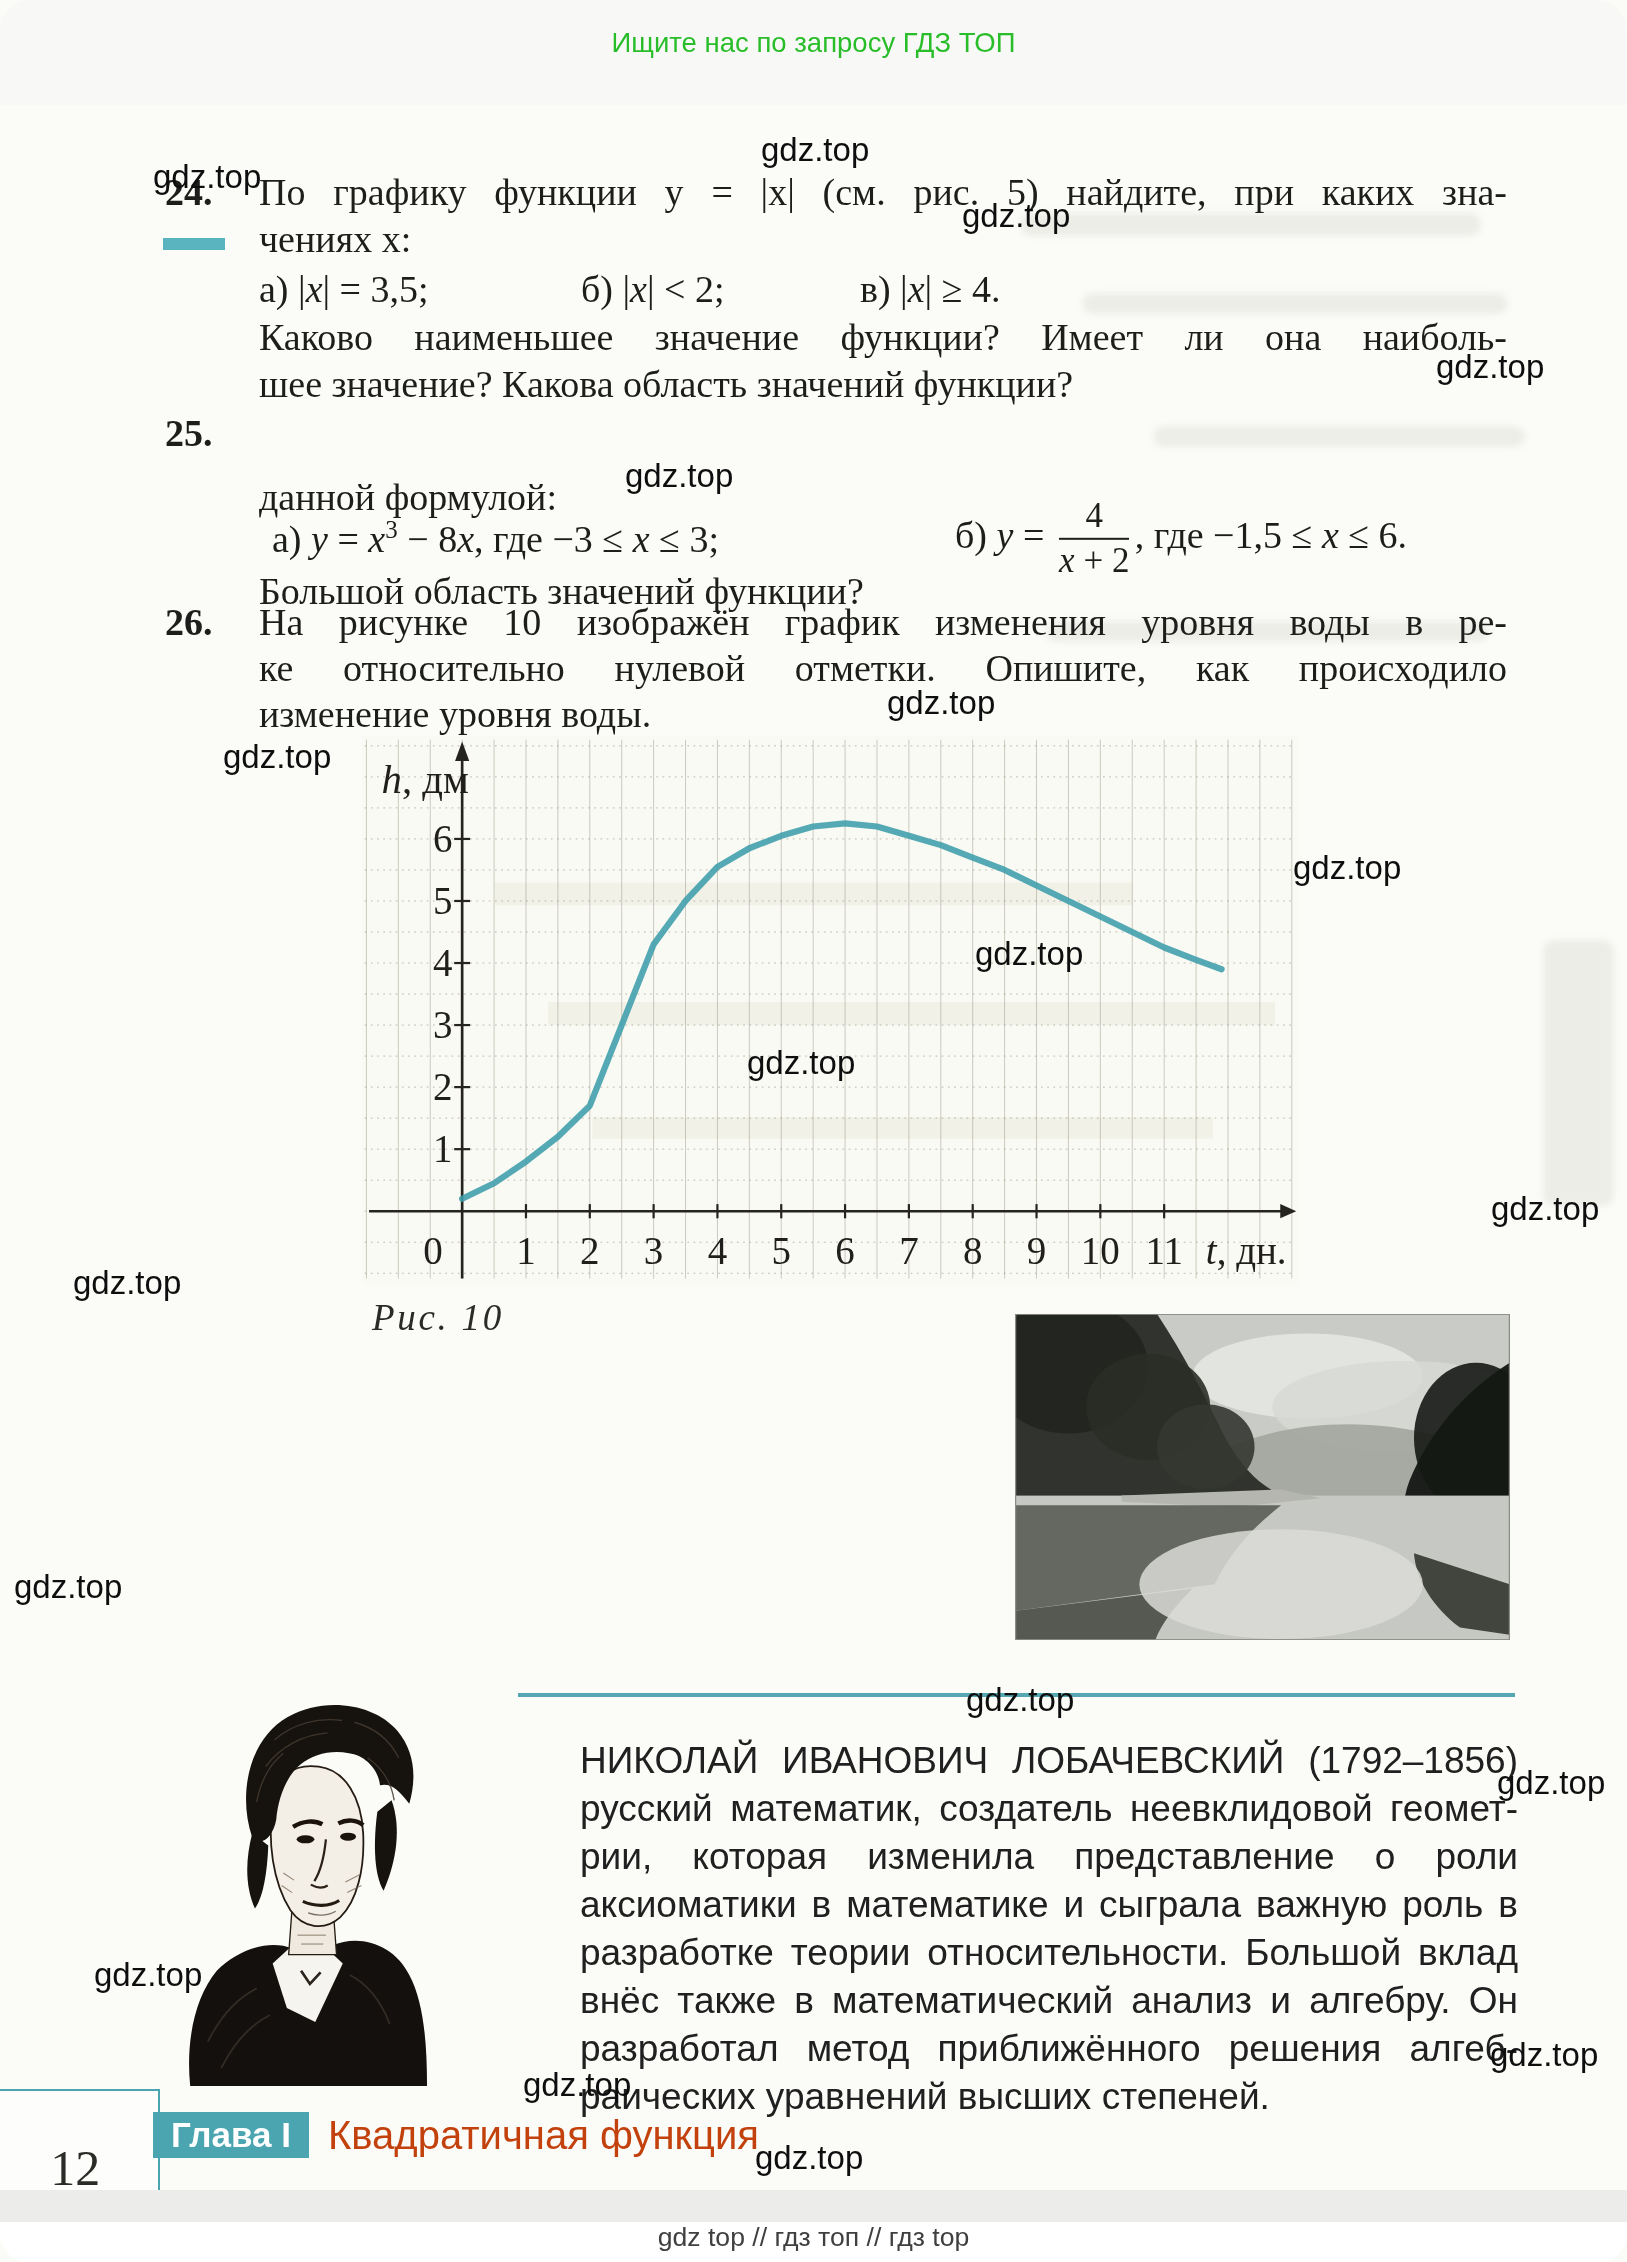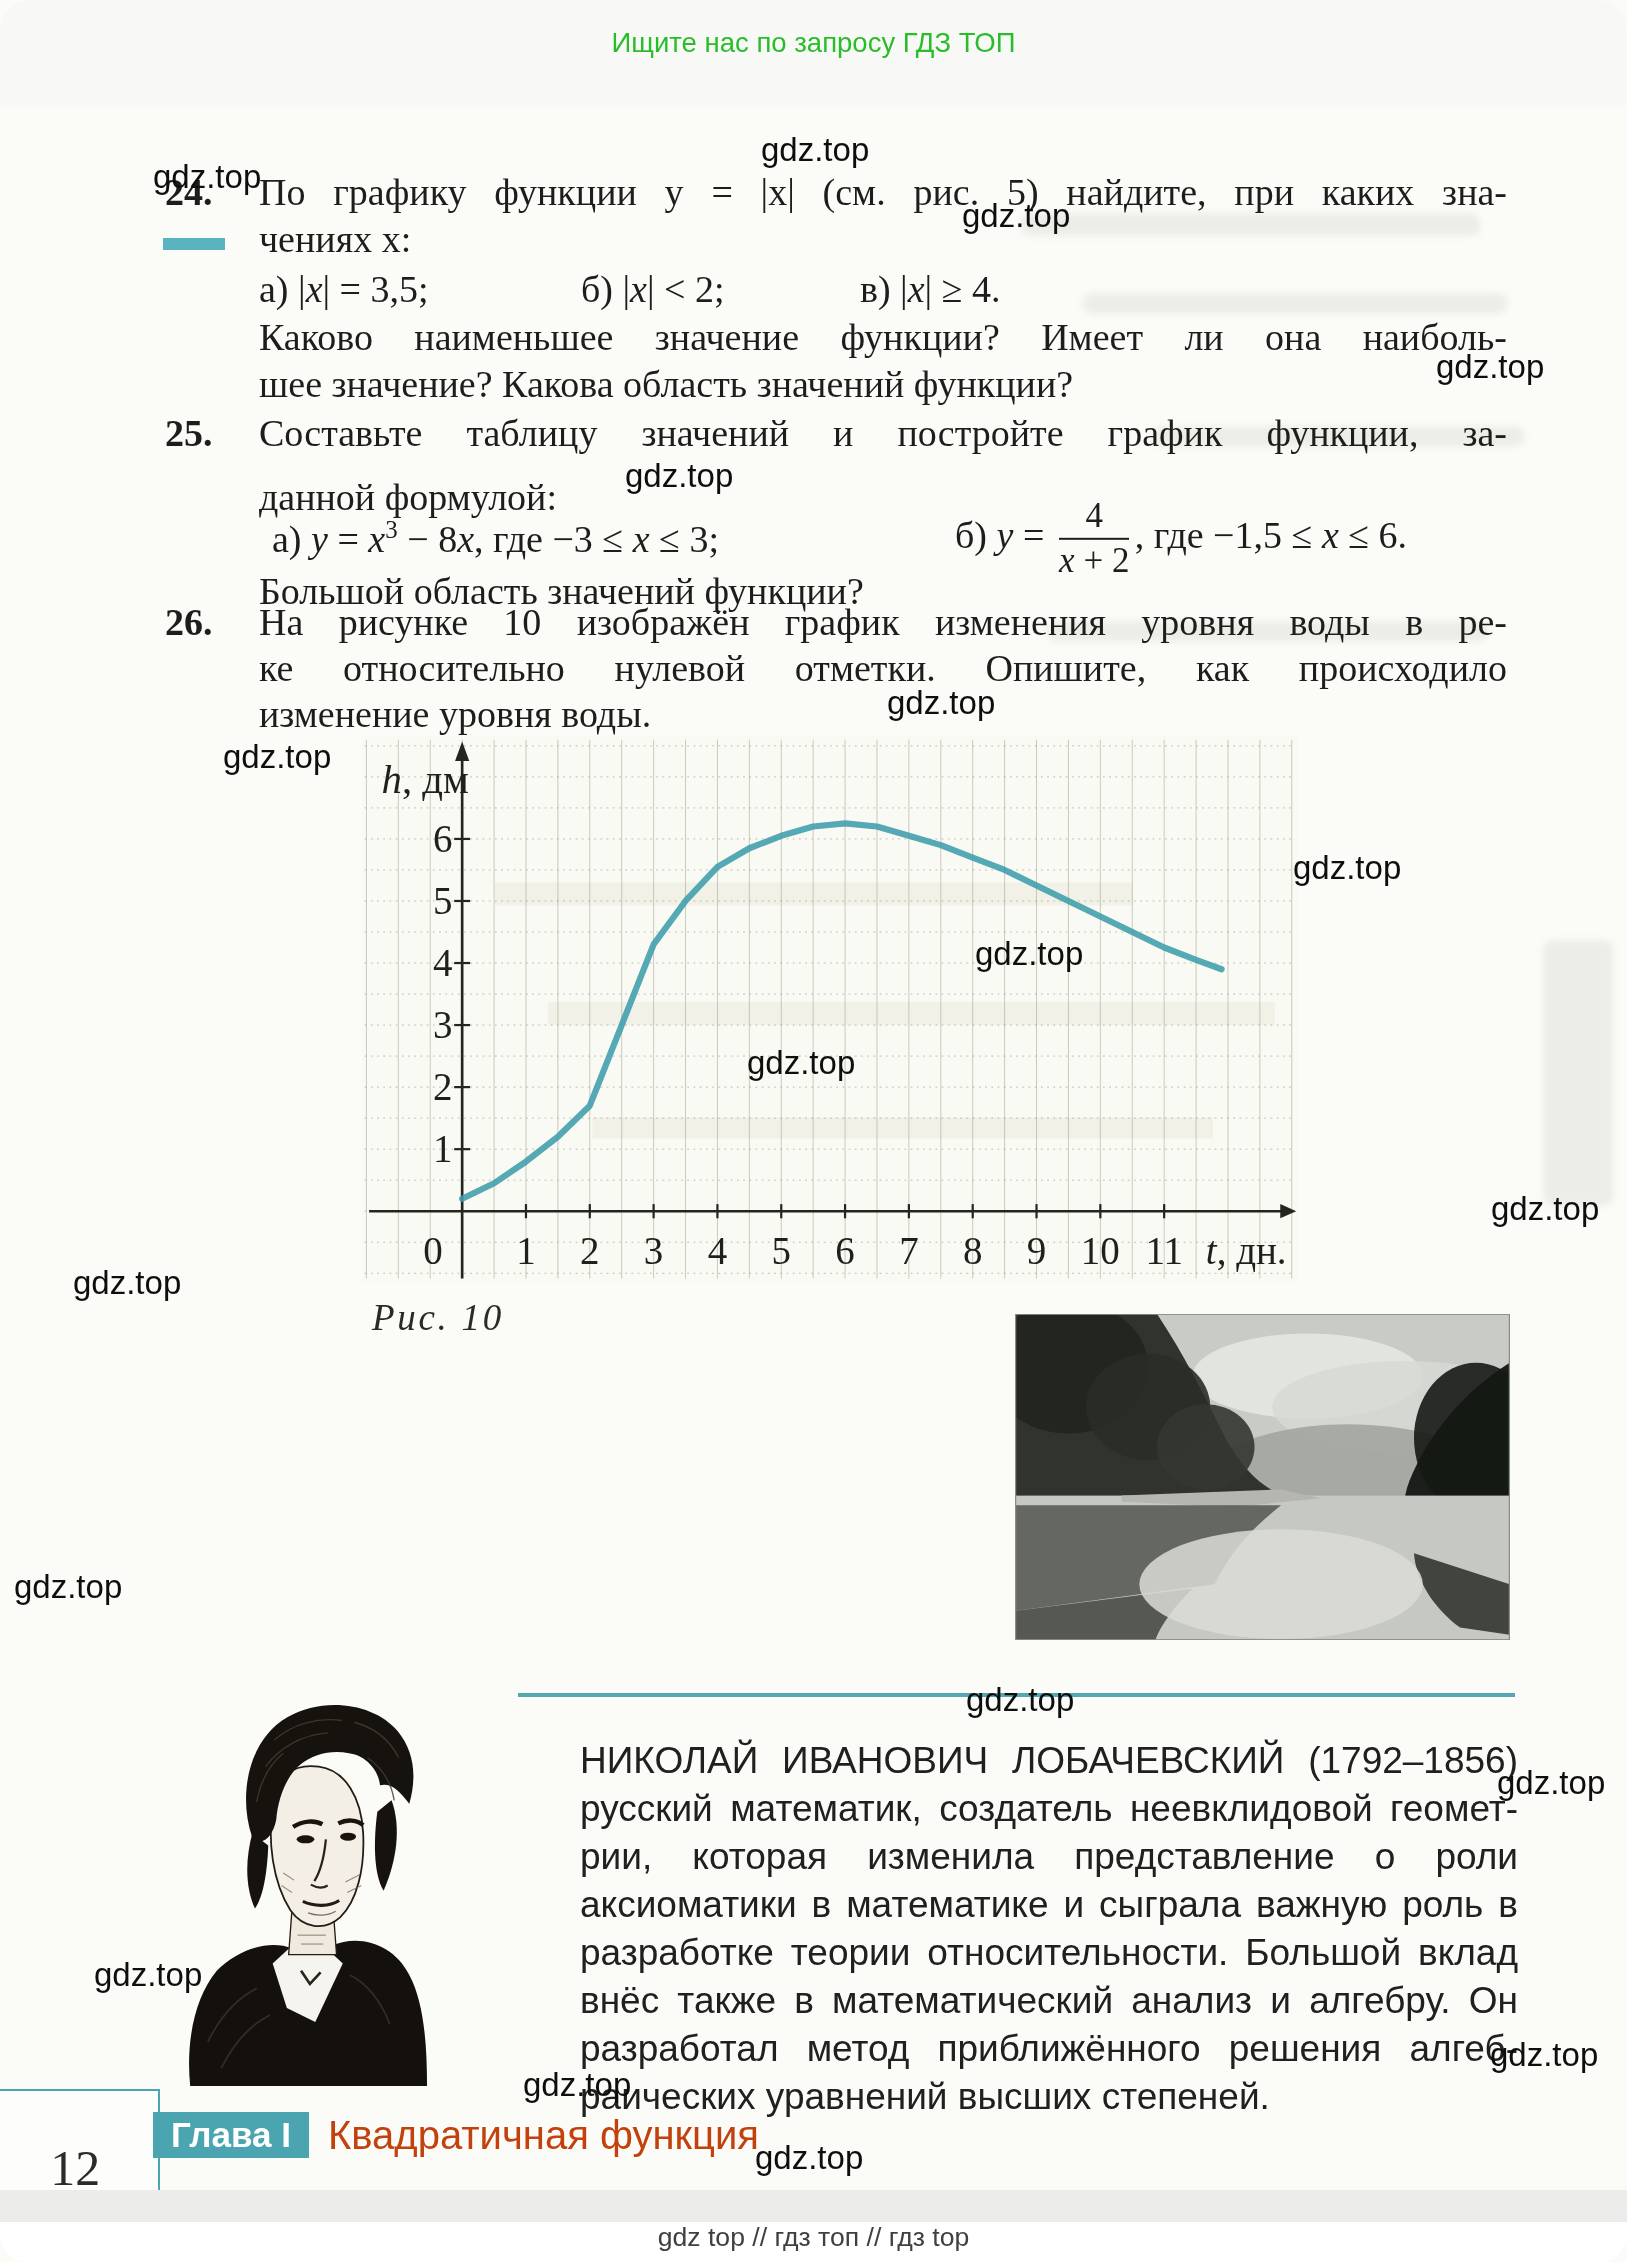--- a/index.html
+++ b/index.html
@@ -89,21 +89,20 @@
   <div class="pline" style="top:215px;">чениях x:</div>
   <div class="parts-row">
     <span style="left:259px;">а) |<i>x</i>| = 3,5;</span>
     <span style="left:581px;">б) |<i>x</i>| &lt; 2;</span>
     <span style="left:860px;">в) |<i>x</i>| ≥ 4.</span>
   </div>
   <div class="jline" style="top:313px;">Каково наименьшее значение функции? Имеет ли она наиболь-</div>
   <div class="pline" style="top:360px;">шее значение? Какова область значений функции?</div>
 
   <div class="exnum" style="top:409px;">25.</div>
-  <div class="jline" style="top:409px;">Составьте таблицу значений и постройте график функции, за-</div>
   <div class="pline" style="top:456px;margin-top:17px;">данной формулой:</div>
   <div class="mathrow">
     <span class="fpart" style="left:0;">а) <i>y</i> = <i>x</i><sup>3</sup> − 8<i>x</i>, где −3 ≤ <i>x</i> ≤ 3;</span>
     <span class="fpart" style="left:683px;">б) <i>y</i> = <span class="frac"><span class="num">4</span><span class="den"><i>x</i> + 2</span></span>, где −1,5 ≤ <i>x</i> ≤ 6.</span>
   </div>
   <div class="pline" style="top:567px;">Большой область значений функции?</div>
 
   <div class="exnum" style="top:598px;">26.</div>
   <div class="jline" style="top:598px;">На рисунке 10 изображён график изменения уровня воды в ре-</div>
   <div class="jline" style="top:644px;">ке относительно нулевой отметки. Опишите, как происходило</div>

